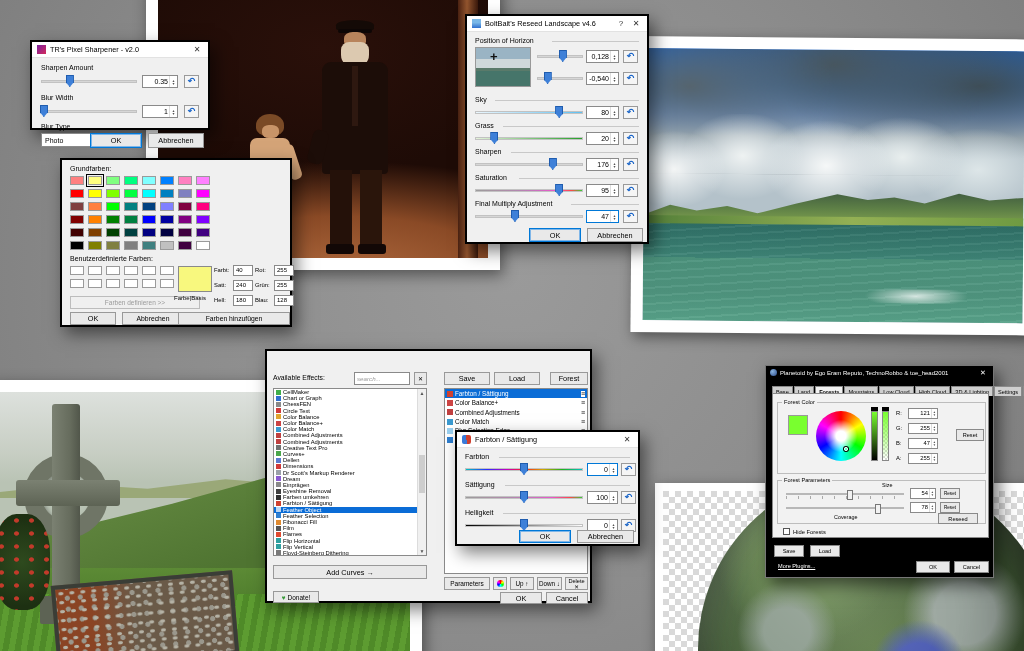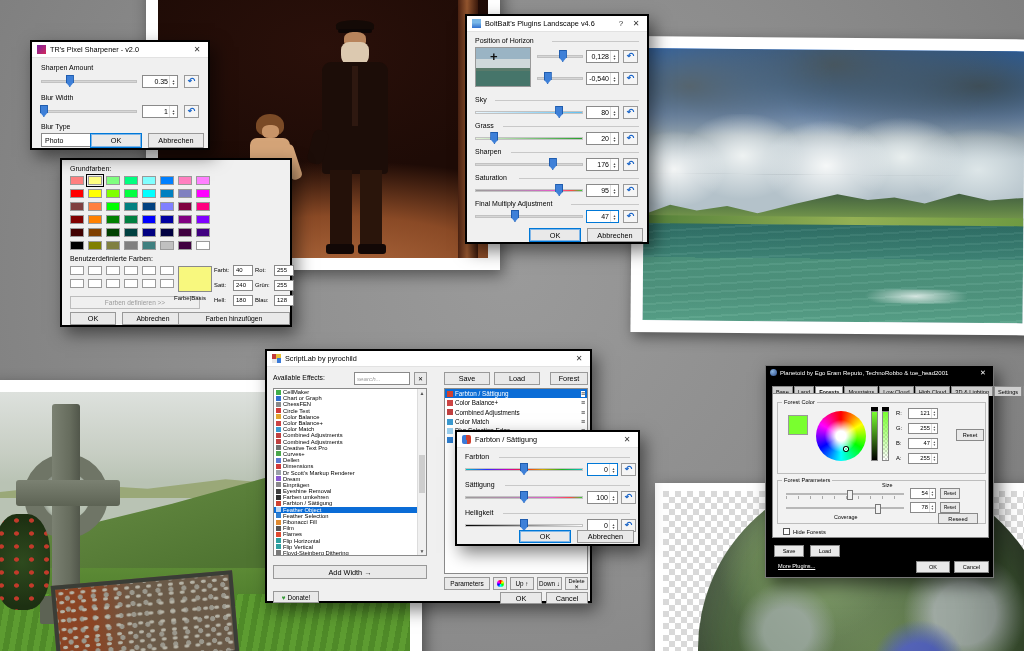--- a/index.html
+++ b/index.html
@@ -319,21 +319,21 @@
         </div>
 
         <div class="cfield">
           <span>Blau:</span>
           <span class="cbox">128</span>
         </div>
       </div>
     <div class="btn" style="left:116px;top:152px;width:112px;height:13px;font-size:6.8px;">Farben hinzufügen</div>
   </div>
 
-  <div class="win" style="left:30px;top:40px;width:180px;height:110px;z-index:6;">
+  <div class="win" style="left:30px;top:40px;width:180px;height:90px;z-index:6;">
     <div class="tb">
       <span class="wicon" style="background:linear-gradient(135deg,#7a1fa0,#d42a5a);"></span>
       <span class="t">TR's Pixel Sharpener - v2.0</span>
       <span class="close"></span>
     </div>
     <div class="lbl" style="left:9px;top:22px;">Sharpen Amount</div>
     <div class="slider" style="left:9px;top:33px;width:96px;">
       <div class="track"></div>
         <div class="thumb" style="left:30%;"></div>
     </div>
@@ -363,21 +363,21 @@
       <span>Photo</span>
         <span class="caret"></span>
     </div>
     <div class="btn focus" style="left:58px;top:91px;width:52px;height:15px;">OK</div>
     <div class="btn" style="left:116px;top:91px;width:56px;height:15px;">Abbrechen</div>
   </div>
 
   <div class="win" style="left:465px;top:14px;width:184px;height:230px;z-index:6;">
     <div class="tb">
       <span class="wicon" style="background:linear-gradient(180deg,#7ab8e8 40%,#2f6fce);"></span>
-      <span class="t">BoltBait's Plugins Landscape v4.6</span>
+      <span class="t">BoltBait's Reseed Landscape v4.6</span>
       <span class="help"></span>
       <span class="close"></span>
     </div>
     <div class="lbl" style="left:8px;top:21px;">Position of Horizon</div>
     <div class="hline" style="left:85px;right:8px;top:25px;"></div>
     <div style="position:absolute;left:8px;top:31px;width:56px;height:40px;border:1px solid #999;
       background:linear-gradient(180deg,#9ab4c4 0 30%,#cfd8da 30% 52%,#5a7a6a 52% 60%,#46756a 60% 100%);">
       <span style="position:absolute;left:26%;top:2%;font-size:13px;font-weight:bold;color:#111;">+</span>
     </div>
     <div class="slider" style="left:70px;top:34px;width:46px;">
@@ -478,25 +478,20 @@
           <i></i>
         </span>
     </div>
     <div class="reset" style="left:156px;top:194px;"></div>
 
     <div class="btn focus" style="left:62px;top:212px;width:52px;height:14px;">OK</div>
     <div class="btn" style="left:120px;top:212px;width:56px;height:14px;">Abbrechen</div>
   </div>
 
   <div class="win" style="left:265px;top:349px;width:327px;height:254px;z-index:5;">
-    <div class="tb">
-      <span class="wicon" style="background:conic-gradient(#e8c23a 0 25%,#3a7ad8 0 50%,#e8e8e8 0 75%,#c23a3a 0);"></span>
-      <span class="t">ScriptLab by pyrochild</span>
-      <span class="close"></span>
-    </div>
     <div class="lbl" style="left:6px;top:23px;font-size:6.8px;">Available Effects:</div>
     <input class="searchbox" style="left: 87px; top: 21px; width: 56px; height: 13px;" placeholder="search...">
     <div class="btn" style="left:147px;top:21px;width:13px;height:13px;font-size:6px;">✕</div>
 
     <div class="list" style="left:6px;top:37px;width:154px;height:168px;">
       <div style="position:absolute;left:0;top:0;right:9px;bottom:0;overflow:hidden;">
 
           <div class="fx-item">
             <span class="ico" style="background: rgb(63, 174, 73);"></span>
             <span>CellMaker</span>
@@ -631,21 +626,21 @@
             <span class="ico" style="background: rgb(122, 122, 122);"></span>
             <span>Floyd-Steinberg Dithering</span>
           </div>
         </div>
       <div class="vscroll">
         <div class="sa">▲</div>
         <div class="sthumb" style="margin-top:58px;"></div>
         <div class="sa" style="position:absolute;bottom:0;left:0;right:0;">▼</div>
       </div>
     </div>
-    <div class="btn" style="left:6px;top:214px;width:154px;height:14px;">Add Width →</div>
+    <div class="btn" style="left:6px;top:214px;width:154px;height:14px;">Add Curves →</div>
     <div class="btn" style="left:6px;top:240px;width:46px;height:12px;font-size:6.5px;gap:2px;">
       <span style="color:#3a9a3a;">♥</span>
         <span>Donate!</span>
     </div>
 
     <div class="btn" style="left:177px;top:21px;width:46px;height:13px;">Save</div>
     <div class="btn" style="left:227px;top:21px;width:46px;height:13px;">Load</div>
     <div class="btn" style="left:283px;top:21px;width:38px;height:13px;">Forest</div>
 
     <div class="list" style="left:177px;top:37px;width:144px;height:186px;">

